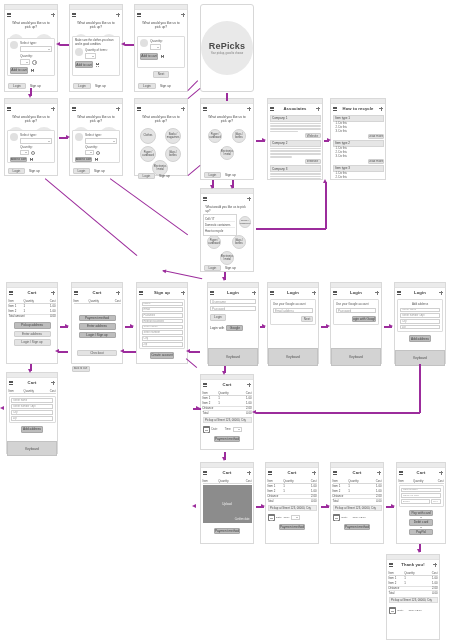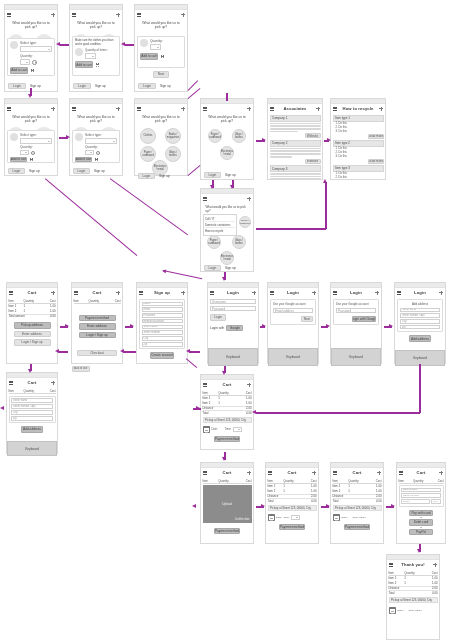--- a/index.html
+++ b/index.html
@@ -203,20 +203,26 @@
         </div>
       </div>
       <div class="btn lite" style="position:absolute; left:18px; top:52px; width:16px;">Next</div>
       <div style="position:absolute; left:3px; bottom:3px; right:3px; display:flex; align-items:center; gap:4px;">
         <div class="btn lite" style="width:18px;">Login</div>
         <span class="lnk">Sign up</span>
       </div>
     </div>
   </div>
 
+  <div class="splash" style="left:200px; top:4px; width:54px; height:88px;">
+    <div class="splashcircle">
+      <div class="brand">RePicks</div>
+      <div class="tag">Your pickup, good to choose</div>
+    </div>
+  </div>
 
   <div class="phone" style="left:4px; top:98px; width:54px; height:78px;">
     <div class="statusbar"></div>
     <div class="appbar">
       <span class="hamb">
           <i></i>
           <i></i>
           <i></i>
         </span>
       <span class="apptitle"></span>

